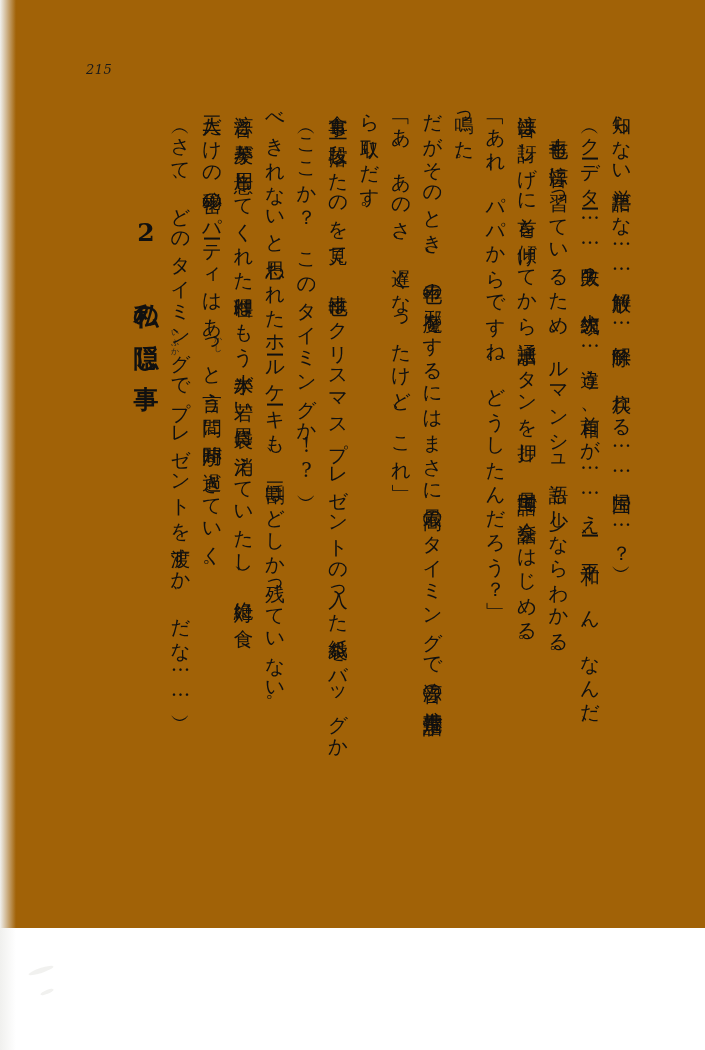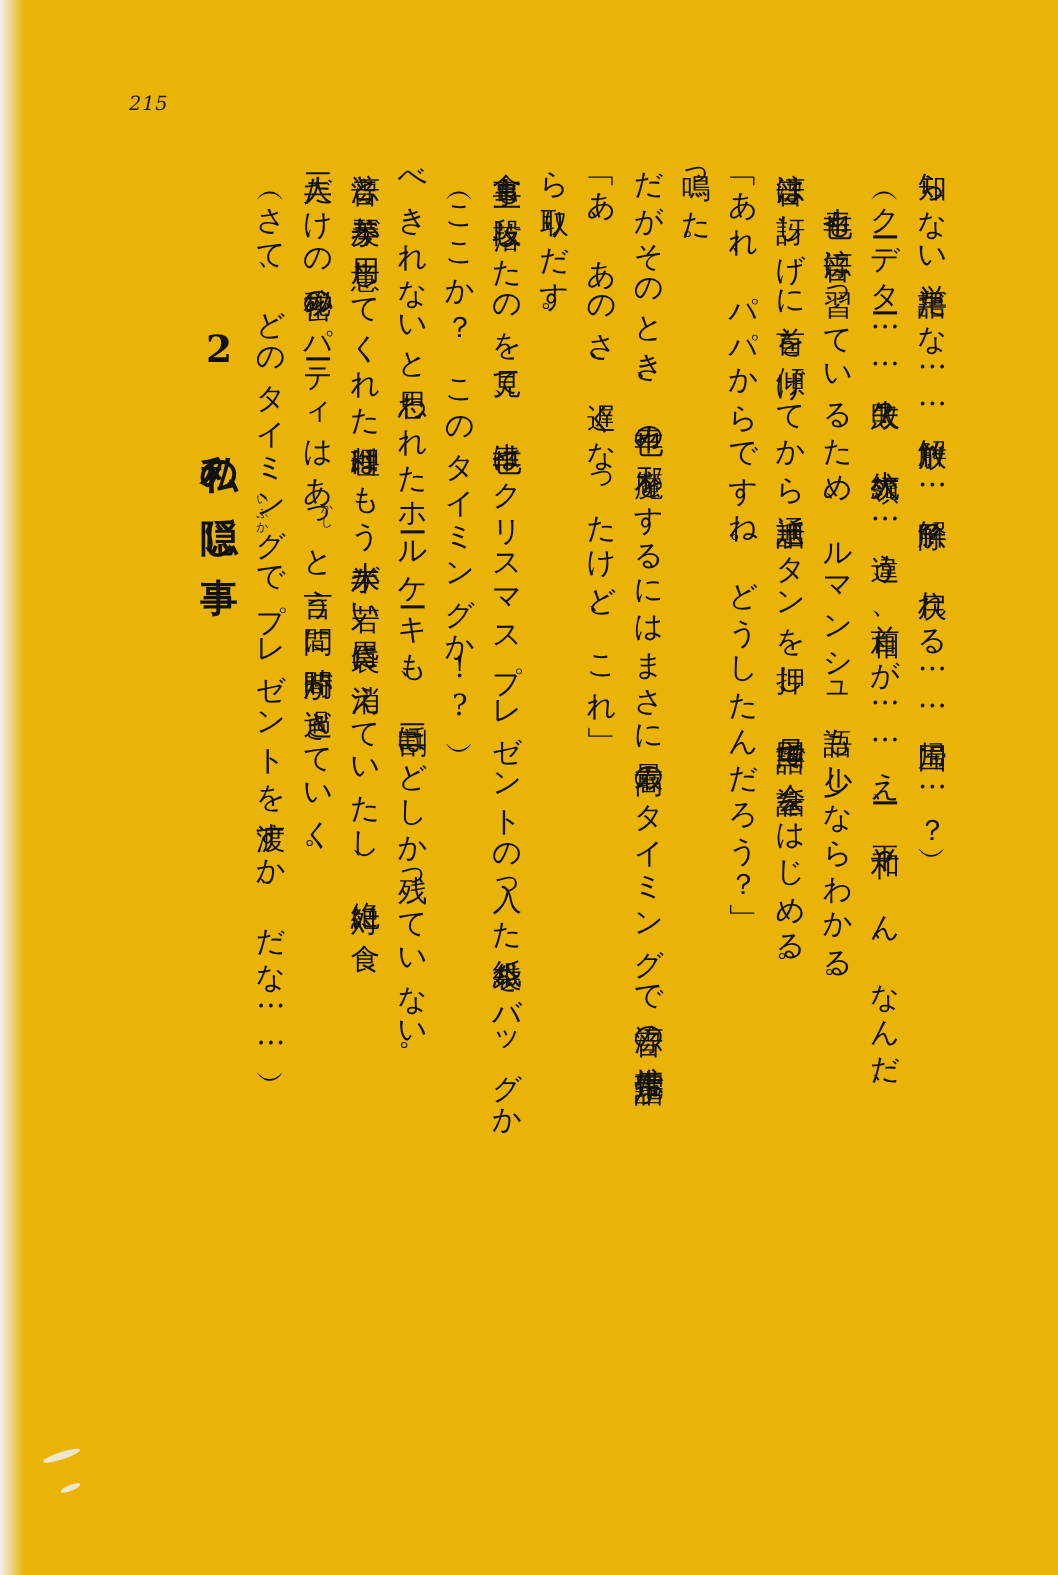--- a/index.html
+++ b/index.html
@@ -10,22 +10,22 @@
   body {
     width: 705px;
     height: 1050px;
     overflow: hidden;
     font-family: "DejaVu Serif", "Liberation Serif", serif;
     color: #141414;
   }
   #page {
     position: relative;
     width: 705px;
-    height: 1050px;
-    background: #eab308;
+    height: 928px;
+    background: #a16207;
   }
   
   #page-number {
     position: absolute;
     top: 62px;
     left: 86px;
     font-size: 13px;
     font-style: italic;
     font-family: "DejaVu Serif", "Liberation Serif", serif;
     color: #1a1a1a;

